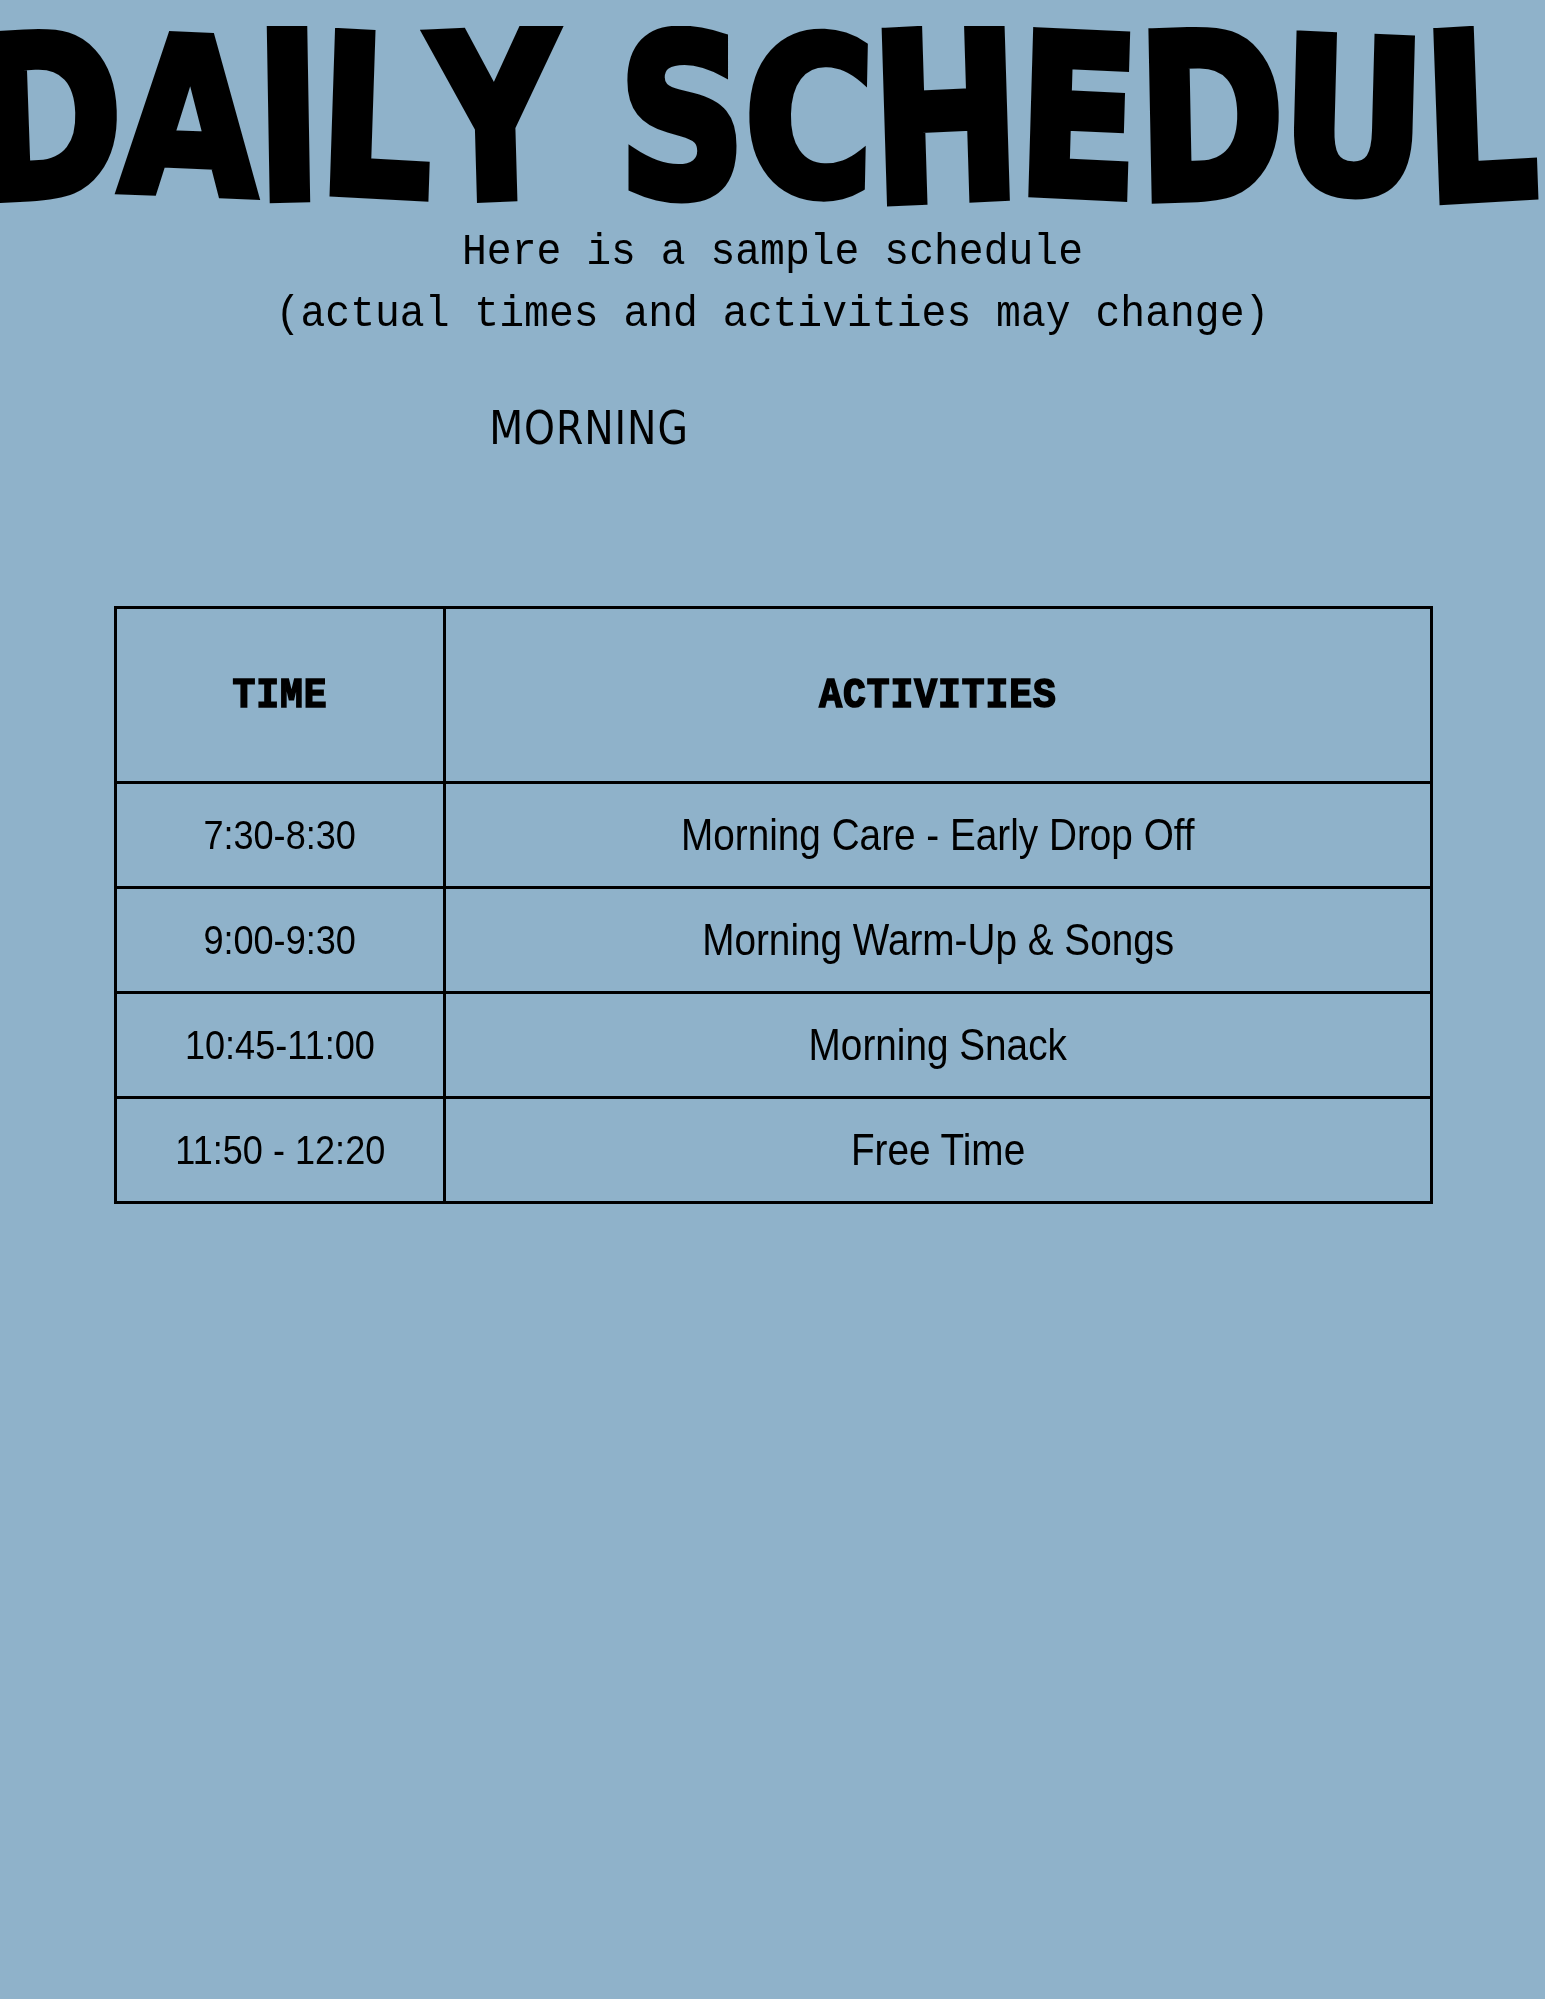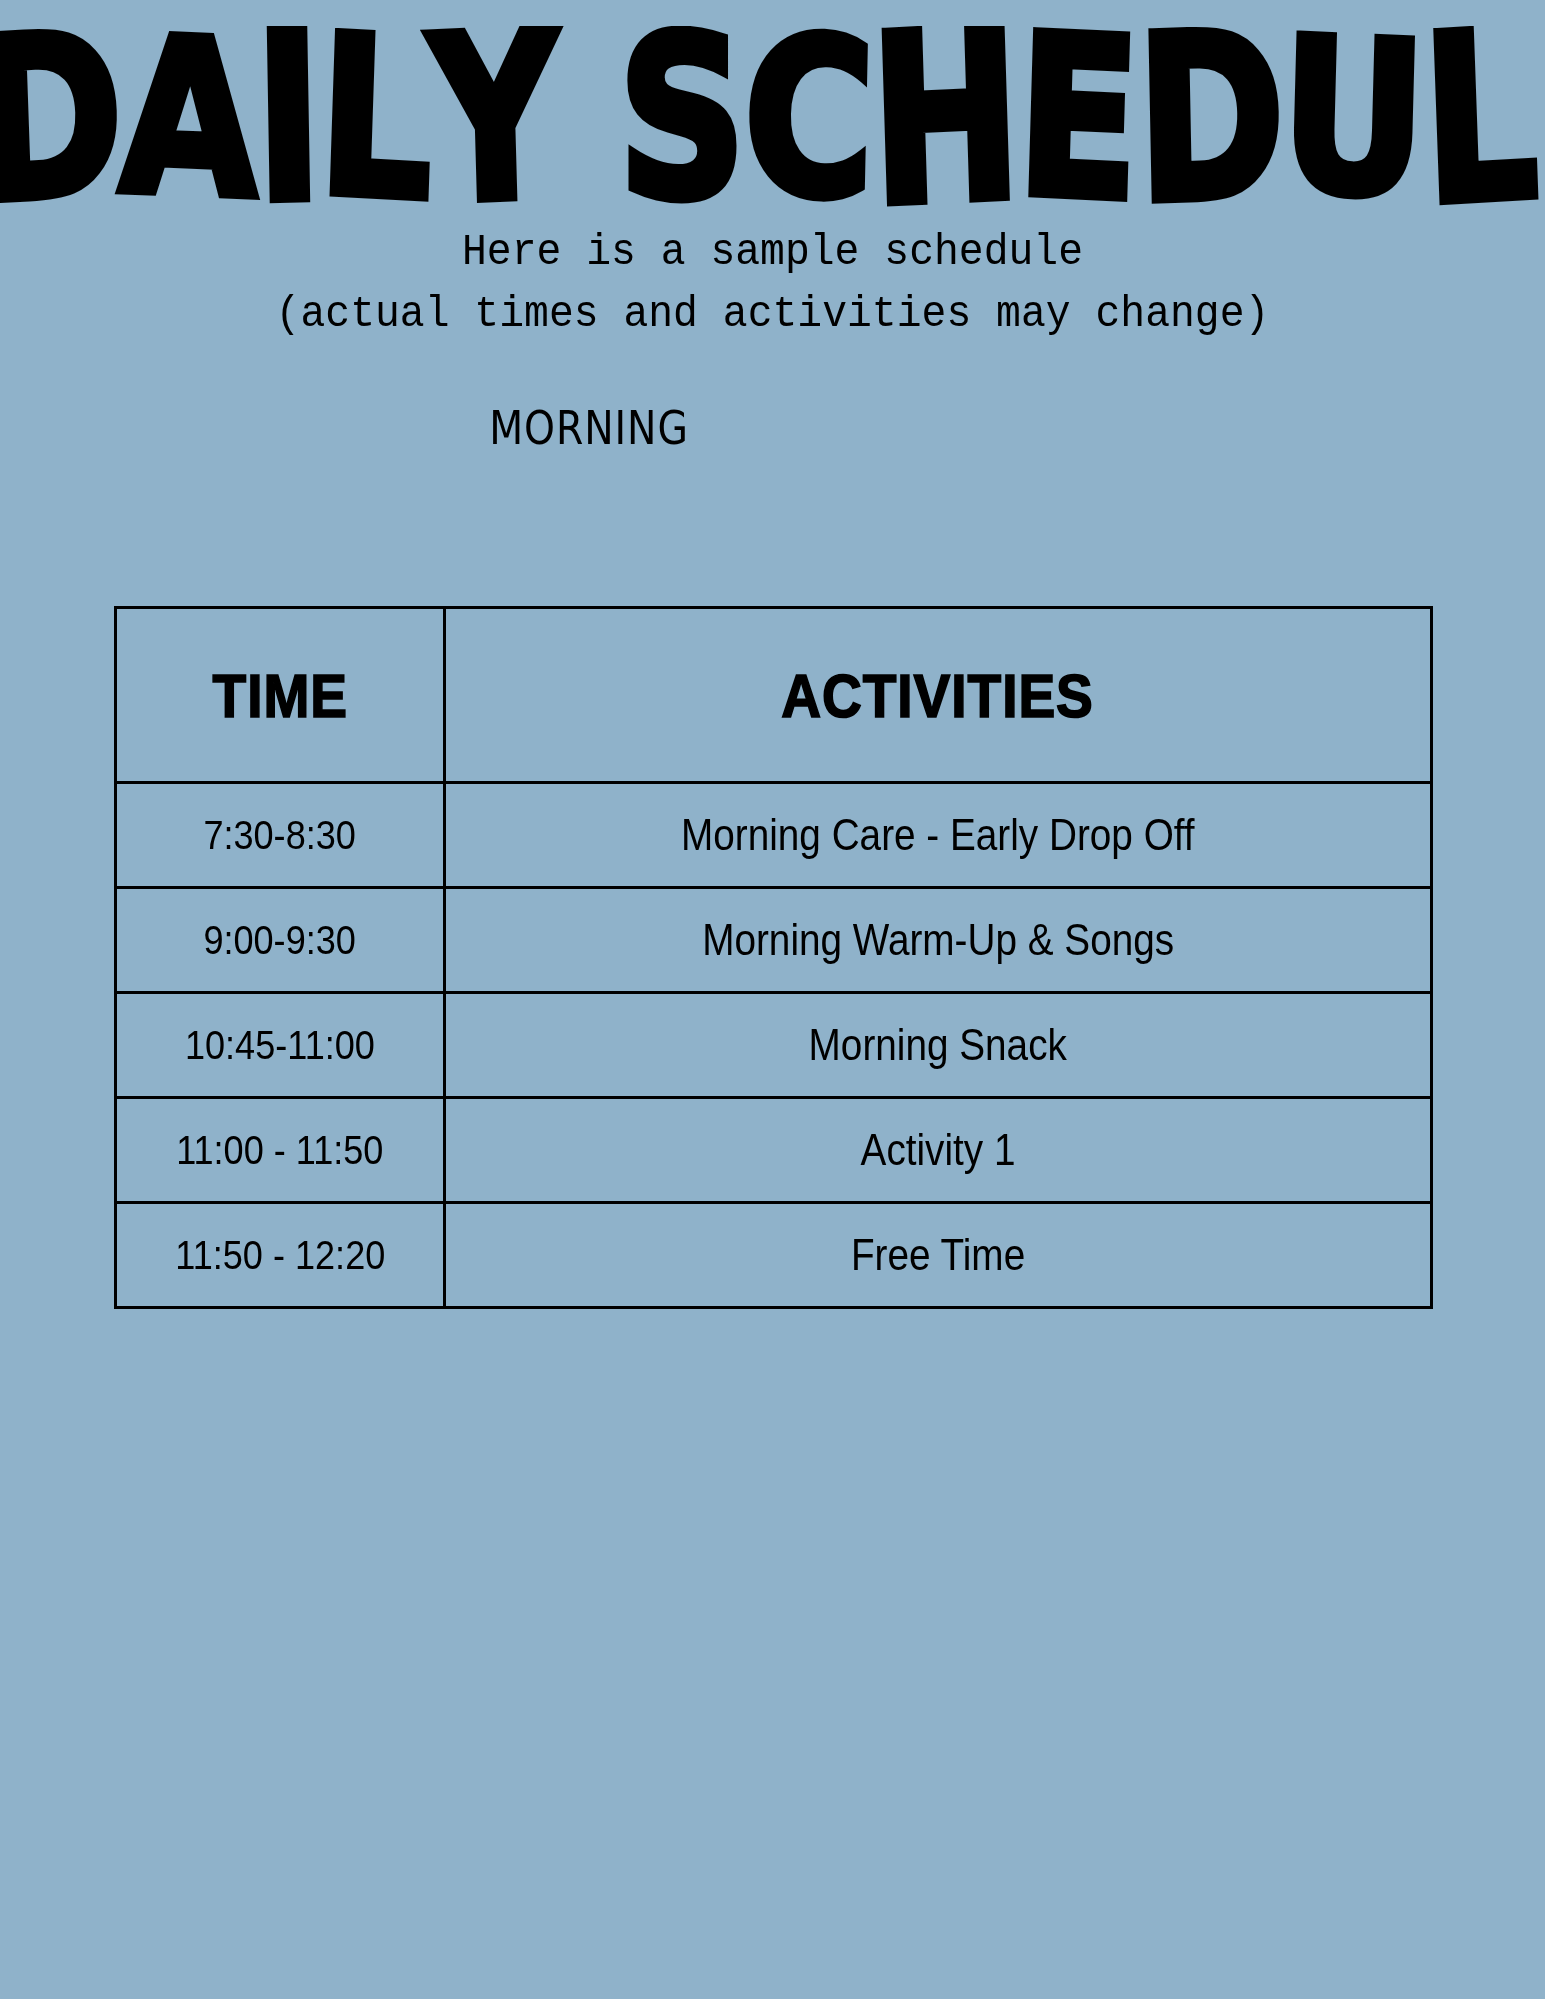--- a/index.html
+++ b/index.html
@@ -92,23 +92,23 @@
     text-align: center;
     vertical-align: middle;
     color: #000000;
     font-weight: 400;
   }
   col.col-time { width: 329px; }
   col.col-act  { width: 987px; }
 
   .sched-table thead th {
     height: 172px;
-    font-family: Liberation Sans, sans-serif;
+    font-family: Liberation Mono, monospace;
     font-weight: 700;
-    font-size: 58px;
+    font-size: 40px;
     letter-spacing: 1px;
     -webkit-text-stroke: 1.6px #000;
   }
   .sched-table thead th .hdr {
     display: inline-block;
     transform: scaleX(0.95) scaleY(1.06);
   }
 
   .sched-table tbody td {
     height: 102px;
@@ -164,21 +164,17 @@
       </tr>
       <tr>
         <td class="time-cell"><span class="cell">9:00-9:30</span></td>
         <td class="act-cell"><span class="cell">Morning Warm-Up &amp; Songs</span></td>
       </tr>
       <tr>
         <td class="time-cell"><span class="cell">10:45-11:00</span></td>
         <td class="act-cell"><span class="cell">Morning Snack</span></td>
       </tr>
       <tr>
-        <td class="time-cell"><span class="cell">11:00 - 11:50</span></td>
-        <td class="act-cell"><span class="cell">Activity 1</span></td>
-      </tr>
-      <tr>
         <td class="time-cell"><span class="cell">11:50 - 12:20</span></td>
         <td class="act-cell"><span class="cell">Free Time</span></td>
       </tr>
     </tbody>
 </table>
 
 </body></html>

